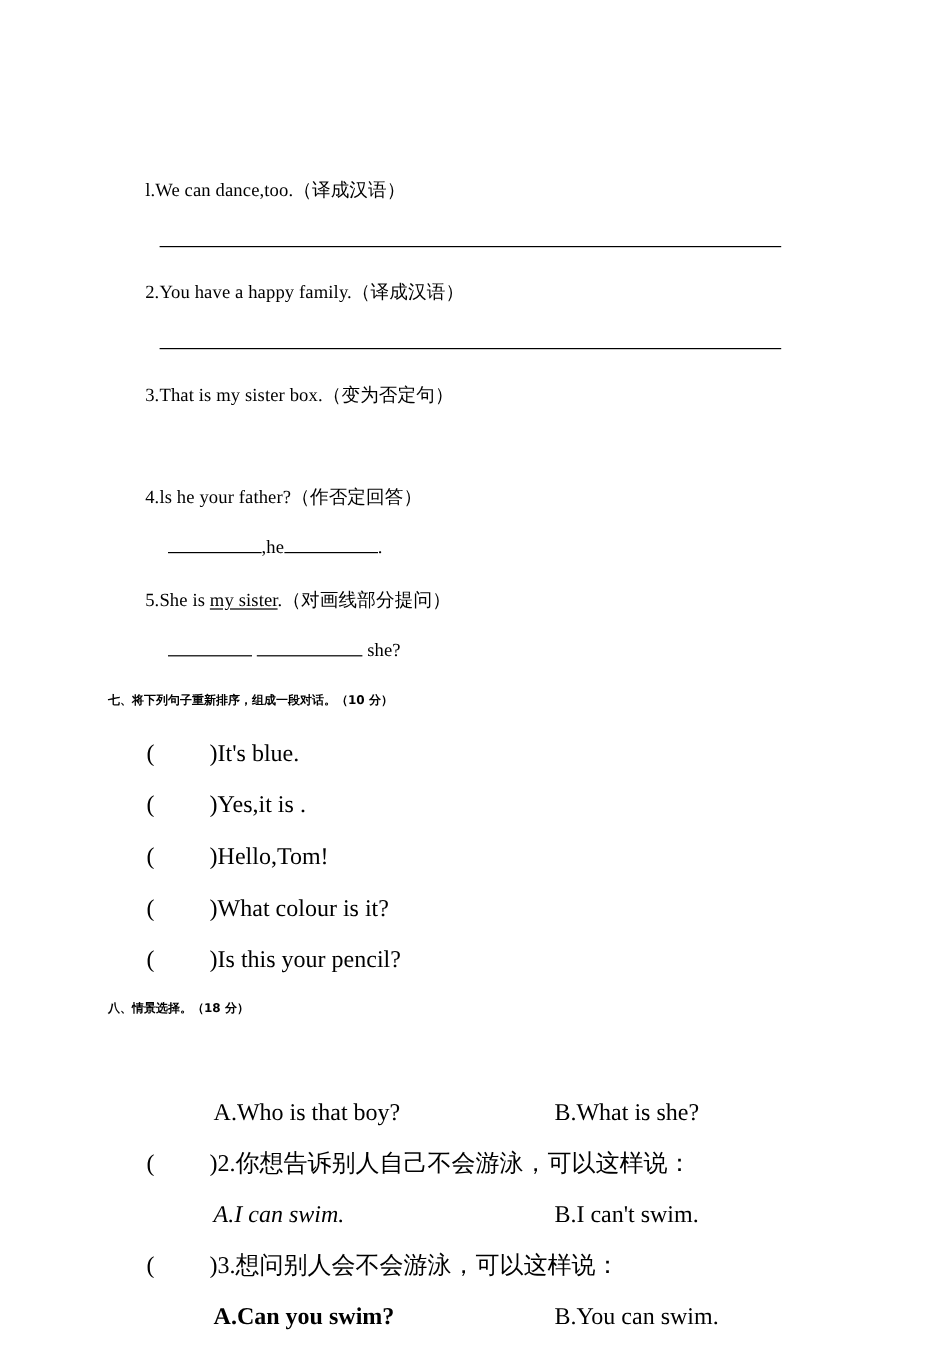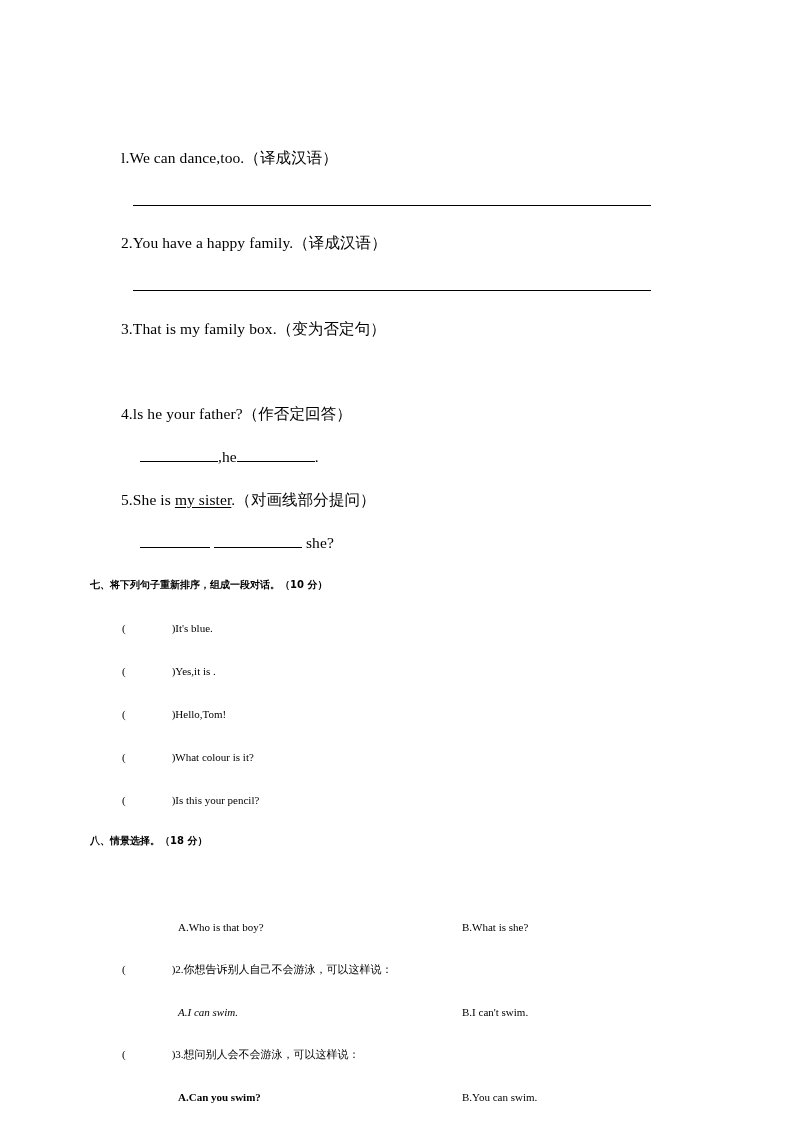--- a/index.html
+++ b/index.html
@@ -38,21 +38,21 @@
   }
   .section-head {
     position: absolute;
     font-size: 10px;
     font-weight: bold;
     white-space: nowrap;
     line-height: 20px;
   }
   .choice-row {
     position: absolute;
-    font-size: 11px;
+    font-size: 20px;
     line-height: 20px;
     white-space: nowrap;
   }
 
   
   .blank {
     display: inline-block;
     border-bottom: 1.5px solid #000;
     vertical-align: baseline;
   }
@@ -80,21 +80,21 @@
     <span>l.</span><span>We can dance,too.</span><span class="cn">（译成汉语）</span>
   </div>
   <div class="answer-line" style="left:133px; top:165px; width:518px;"></div>
 
   <div class="q-line" style="left:121px; top:193px;">
     <span>2.</span><span>You have a happy family.</span><span class="cn">（译成汉语）</span>
   </div>
   <div class="answer-line" style="left:133px; top:250px; width:518px;"></div>
 
   <div class="q-line" style="left:121px; top:279px;">
-    <span>3.</span><span>That is my family box.</span><span class="cn">（变为否定句）</span>
+    <span>3.</span><span>That is my sister box.</span><span class="cn">（变为否定句）</span>
   </div>
 
   <div class="q-line" style="left:121px; top:364px;">
     <span>4.</span><span>ls he your father?</span><span class="cn">（作否定回答）</span>
   </div>
   <div class="q-line" style="left:140px; top:407px;">
     <span class="blank blank-md"></span><span>,he</span><span class="blank blank-md"></span><span>.</span>
   </div>
 
   <div class="q-line" style="left:121px; top:450px;">

